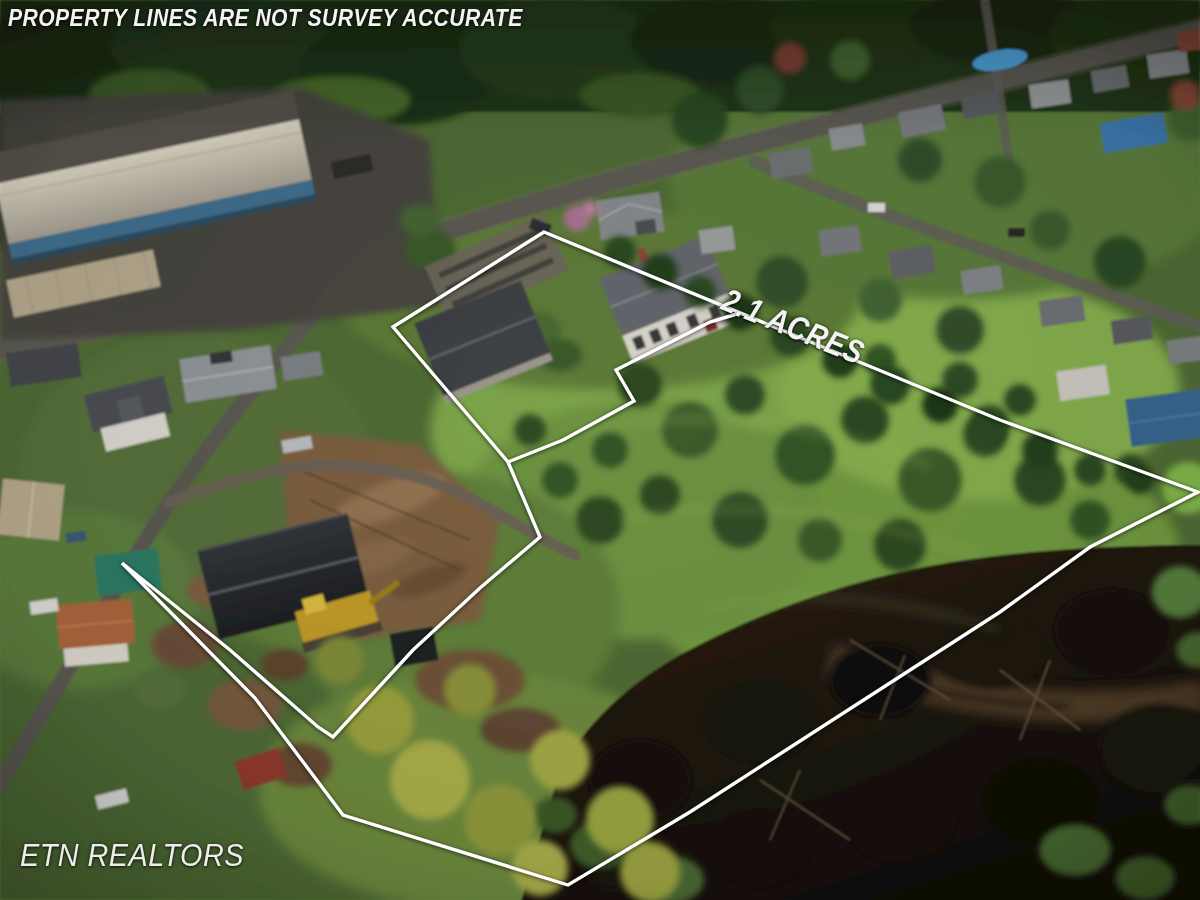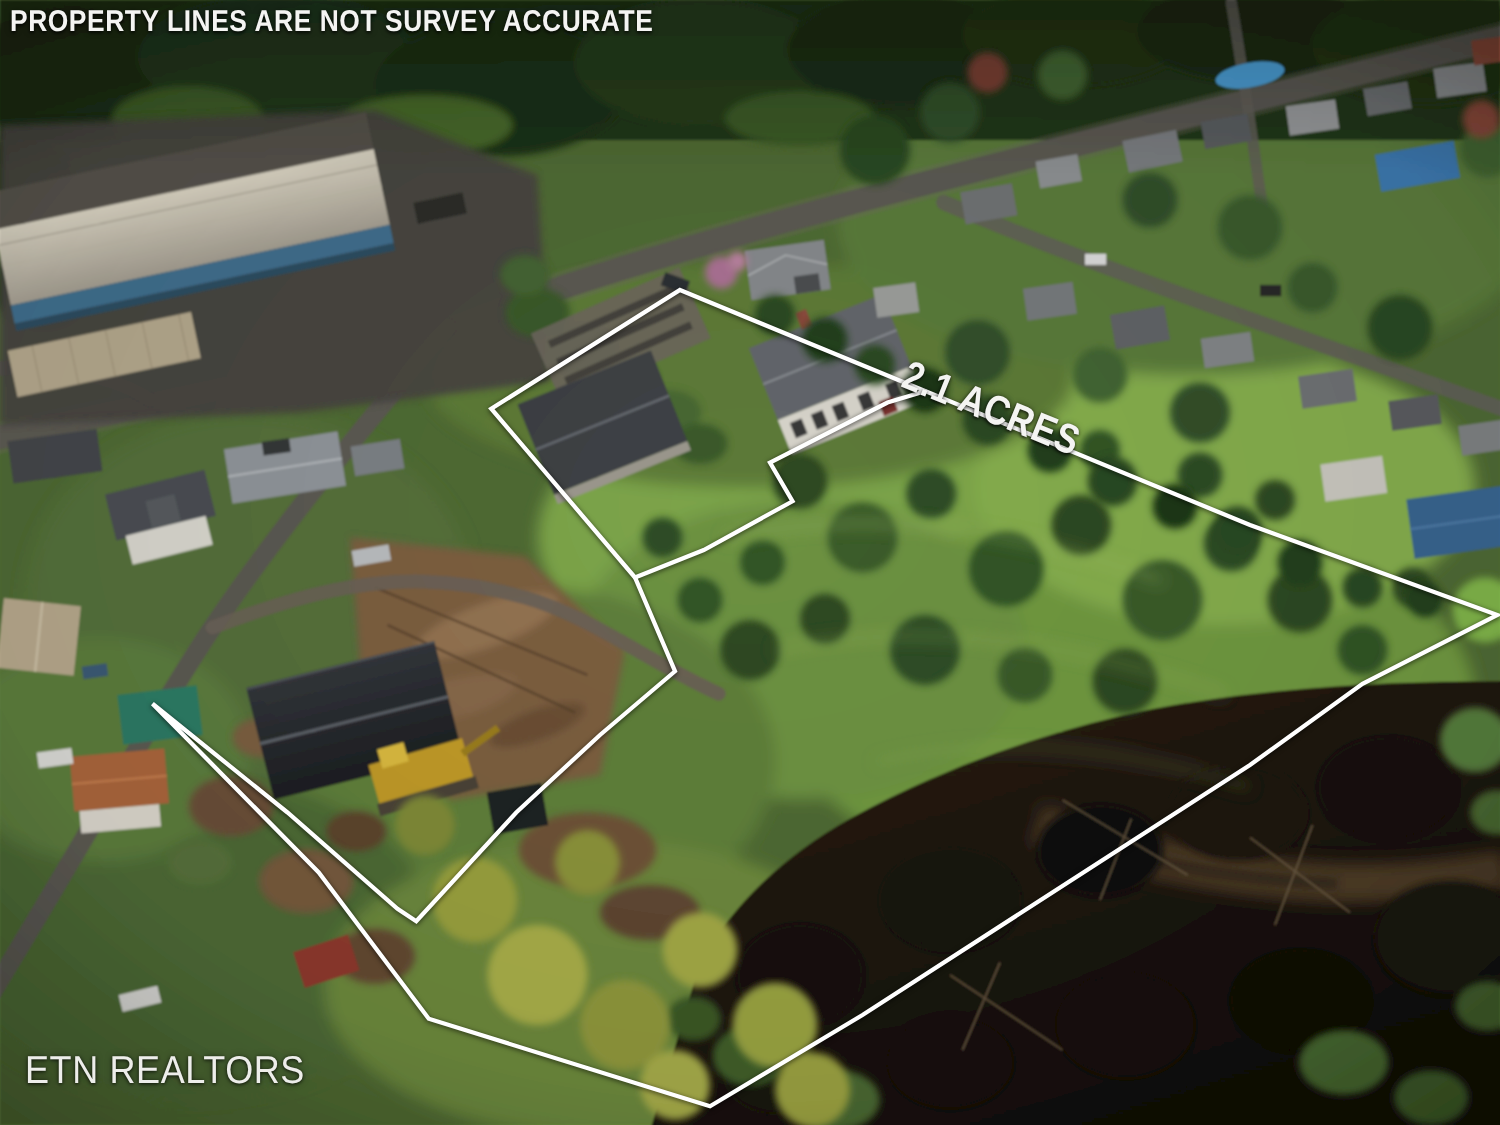--- a/index.html
+++ b/index.html
@@ -1,18 +1,18 @@
 <!DOCTYPE html>
 <html><head>
 <meta charset="utf-8">
 <style>
   html,body{margin:0;padding:0;background:#111;}
   #stage{
     position:relative;width:1200px;height:900px;overflow:hidden;
-    font-family:"Liberation Sans",sans-serif;background:#4f6a33;
+    font-family:"Liberation Sans",sans-serif;background:#4f6a33;font-style:italic;
   }
   #stage svg{position:absolute;left:0;top:0;}
   .pline{
     fill:none;stroke:#ffffff;stroke-width:3.4;stroke-linejoin:miter;stroke-linecap:round;
   }
   #boundary-svg{filter:drop-shadow(0 1px 2px rgba(0,0,0,.65));}
   .overlay-text{
     position:absolute;color:#f4f4f2;white-space:nowrap;
     text-shadow:0 1px 3px rgba(0,0,0,.75),0 0 6px rgba(0,0,0,.35);
   }

